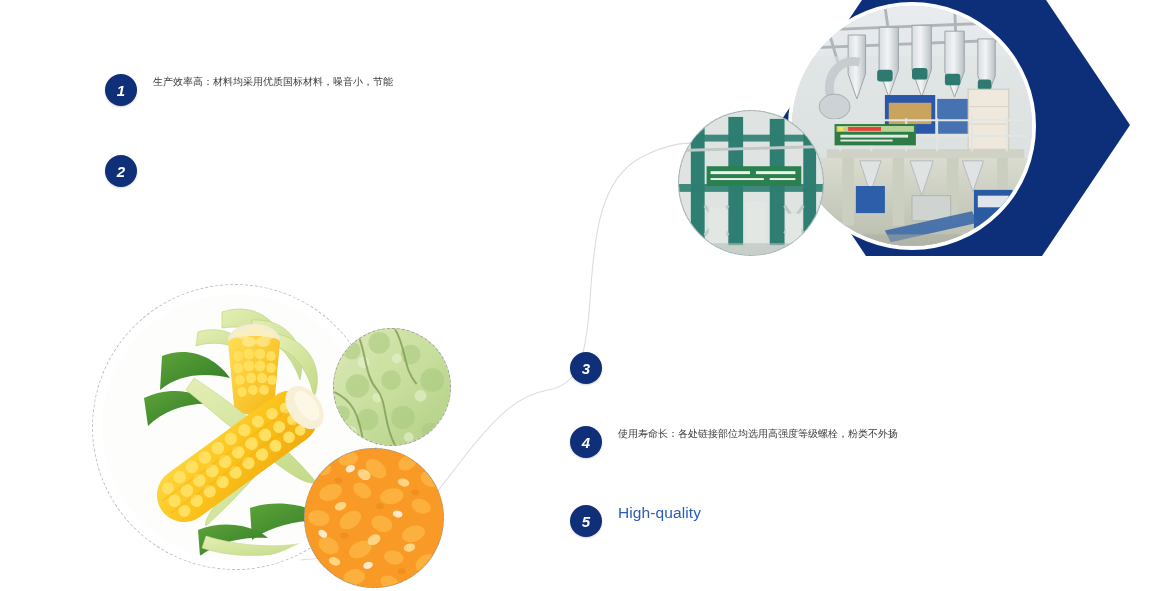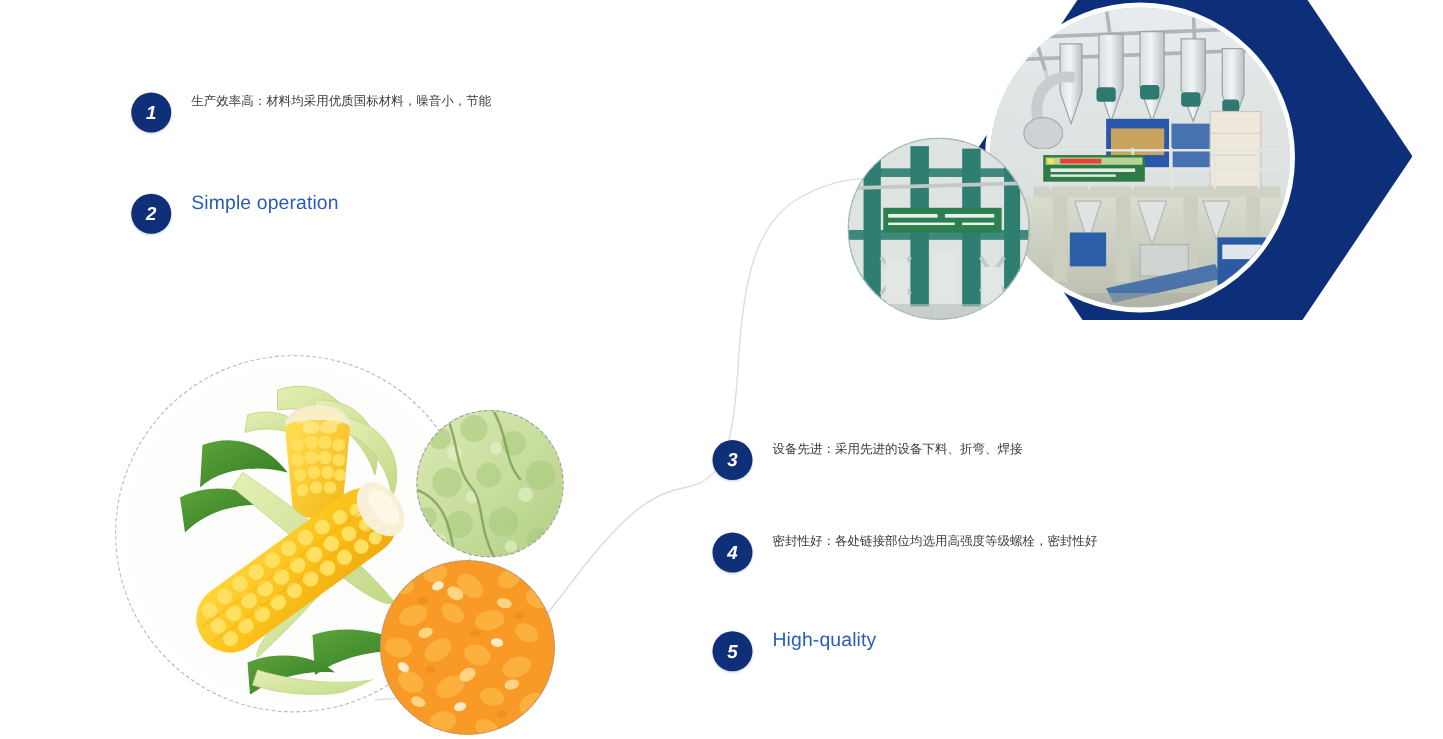--- a/index.html
+++ b/index.html
@@ -484,35 +484,33 @@
   <div class="feature" style="left:105px;top:74px;">
     <div class="badge">1</div>
     <div class="ftext">
       <div class="fdesc">生产效率高：材料均采用优质国标材料，噪音小，节能</div>
     </div>
   </div>
 
   <div class="feature" style="left:105px;top:155px;">
     <div class="badge">2</div>
     <div class="ftext">
-      <div class="ftitle">Simple operation</div>
     </div>
   </div>
 
   <div class="feature" style="left:570px;top:352px;">
     <div class="badge">3</div>
     <div class="ftext">
-      <div class="fdesc">设备先进：采用先进的设备下料、折弯、焊接</div>
     </div>
   </div>
 
   <div class="feature" style="left:570px;top:426px;">
     <div class="badge">4</div>
     <div class="ftext">
-      <div class="fdesc">密封性好：各处链接部位均选用高强度等级螺栓，密封性好</div>
+      <div class="fdesc">使用寿命长：各处链接部位均选用高强度等级螺栓，粉类不外扬</div>
     </div>
   </div>
 
   <div class="feature" style="left:570px;top:505px;">
     <div class="badge">5</div>
     <div class="ftext">
       <div class="ftitle">High-quality</div>
     </div>
   </div>
 

